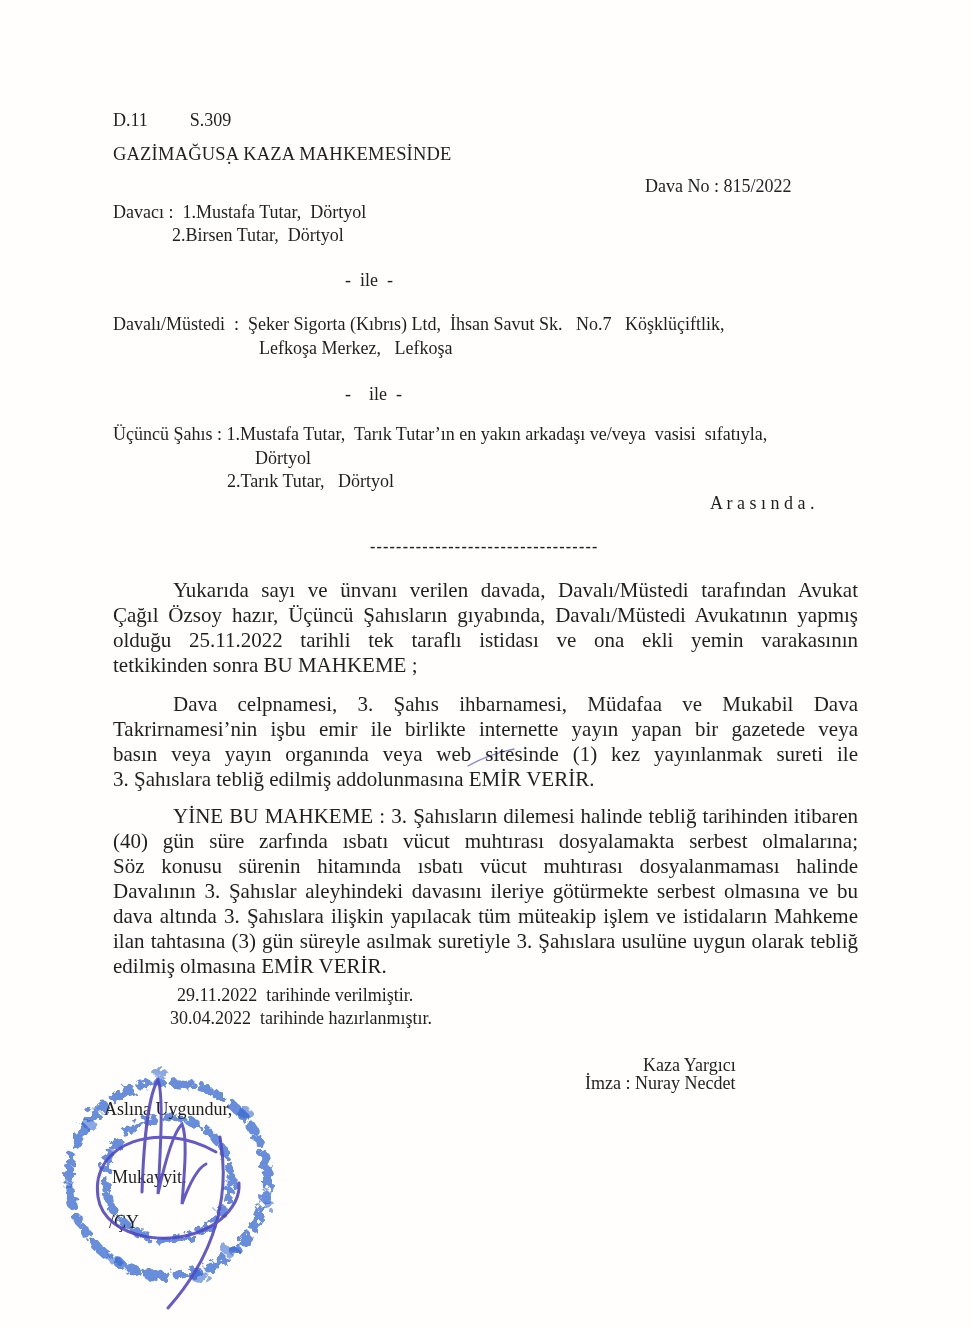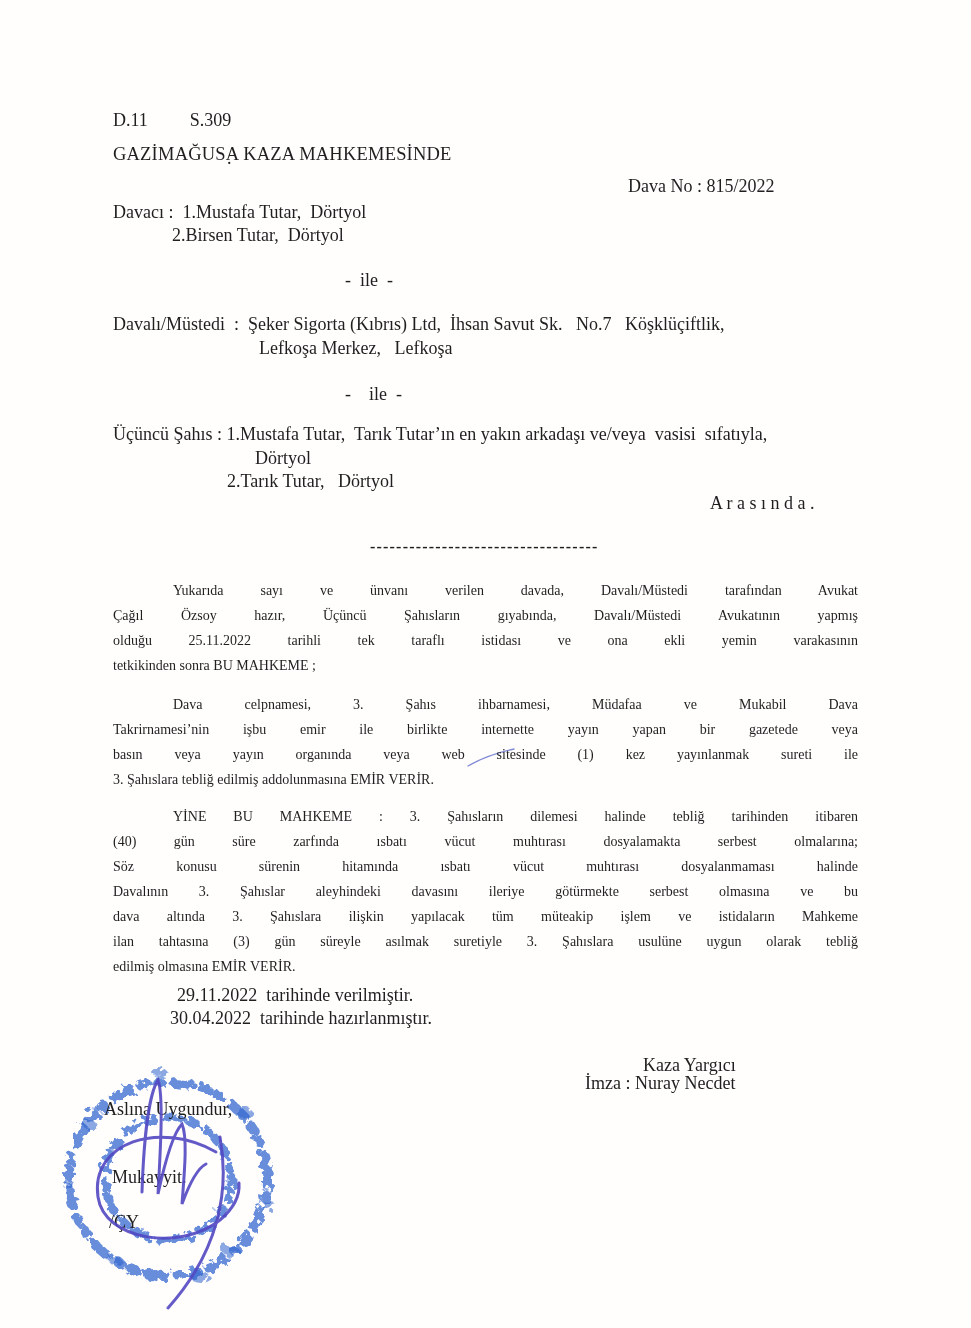--- a/index.html
+++ b/index.html
@@ -7,21 +7,21 @@
     position:relative; width:971px; height:1328px;
     background:#fffefd; overflow:hidden;
     font-family:"Liberation Serif","DejaVu Serif",serif;
     color:#1f1f1f;
   }
   .t { position:absolute; white-space:pre; font-size:18px; line-height:1.15; z-index:2; }
   .docref { display:flex; gap:42px; }
   .court { letter-spacing:0.2px; }
   .para { position:absolute; left:113px; width:745px; z-index:2; }
   .para .line {
-    height:25px; font-size:14px; line-height:25px;
+    height:25px; font-size:21px; line-height:25px;
     text-align:justify; text-align-last:justify;
     overflow:hidden; white-space:normal;
   }
   .para .line.short { text-align-last:left; }
   .para .line.indent { padding-left:60px; }
   .divider { font-weight:bold; font-size:16px; letter-spacing:1.2px; }
   .stamp-svg, .sig-svg, .pen-svg { position:absolute; }
   .stamp-svg { z-index:1; }
   .pen-svg { z-index:1; }
   .sig-svg { z-index:3; }
@@ -30,21 +30,21 @@
 <body>
 
 <div class="page">
 
   <div class="t docref" style="left:113px; top:110px;">
     <span>D.11</span>
     <span>S.309</span>
   </div>
   <div class="t court" style="left:113px; top:132px; font-size:18.5px;margin-top:12px;">GAZİMAĞUSA KAZA MAHKEMESİNDE</div>
   <div class="t" style="left:227px; top:148px;">.</div>
-  <div class="t" style="left:628px; top:176px;">Dava No : 815/2022</div>
+  <div class="t" style="left:645px; top:176px;">Dava No : 815/2022</div>
 
   <div class="t" style="left:113px; top:202px;">Davacı :  1.Mustafa Tutar,  Dörtyol</div>
   <div class="t" style="left:172px; top:225px;">2.Birsen Tutar,  Dörtyol</div>
 
   <div class="t" style="left:345px; top:270px;">-  ile  -</div>
 
   <div class="t" style="left:113px; top:314px;">Davalı/Müstedi  :  Şeker Sigorta (Kıbrıs) Ltd,  İhsan Savut Sk.   No.7   Köşklüçiftlik,</div>
   <div class="t" style="left:259px; top:338px;">Lefkoşa Merkez,   Lefkoşa</div>
 
   <div class="t" style="left:345px; top:384px;">-    ile  -</div>

